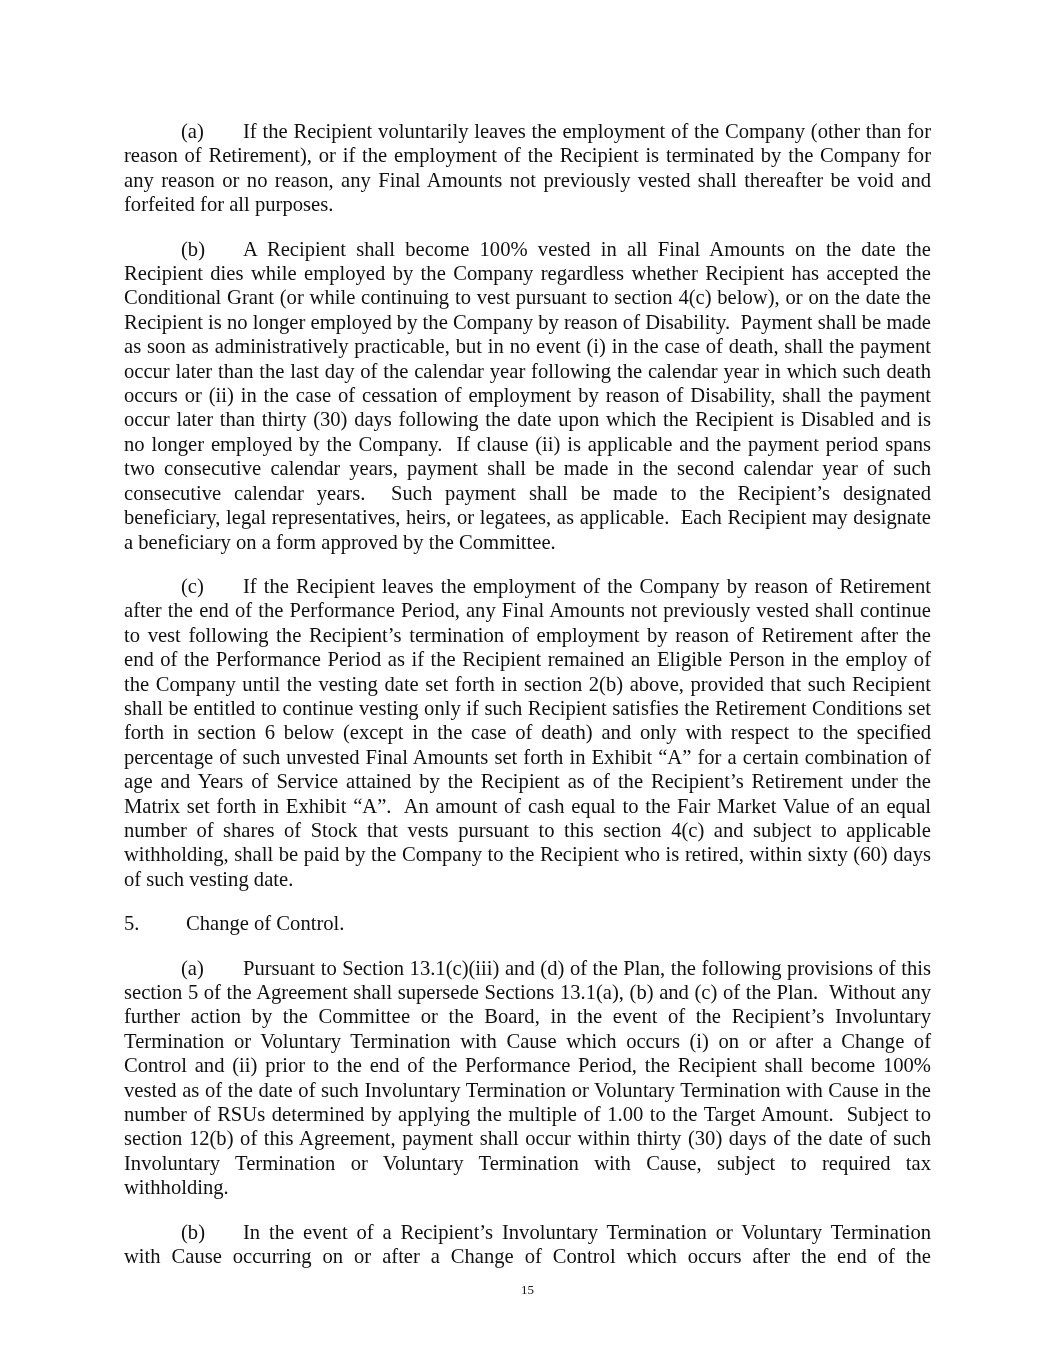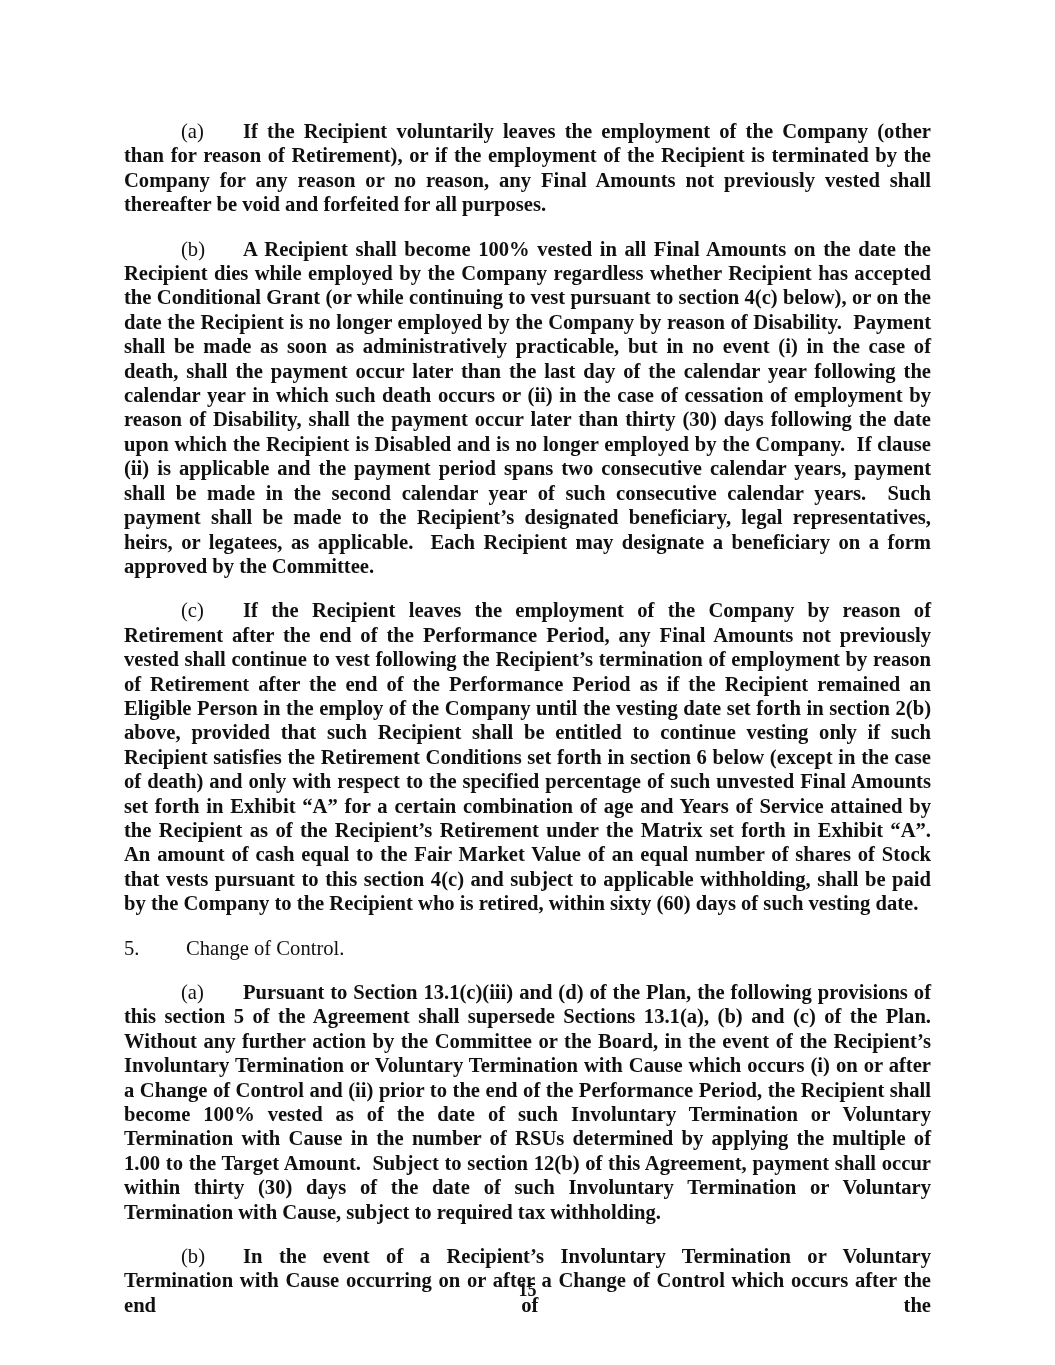--- a/index.html
+++ b/index.html
@@ -29,21 +29,20 @@
     text-align: justify;
     text-indent: 57px;
   }
   .para .label {
     display: inline-block;
     width: 62px;
     text-indent: 0;
   }
   .para .body-text {
     white-space: pre-wrap;
-    font-weight: bold;
   }
   .para.continued {
     text-align-last: justify;
   }
   .heading {
     margin: 0 0 20px 0;
     font-size: 20.6px;
     line-height: 24.4px;
     text-align: left;
     text-indent: 0;
@@ -54,23 +53,22 @@
   }
   .heading .title {
     text-underline-offset: 3px;
   }
   .page-number {
     position: absolute;
     left: 0;
     top: 1278px;
     width: 1055px;
     text-align: center;
-    font-size: 18px;
+    font-size: 13px;
     line-height: 24.4px;
-    font-weight: bold;
   }
 </style>
 </head>
 <body>
 
 <div class="page">
   <div class="content">
 
     <p class="para"><span class="label">(a)</span><span class="body-text">If the Recipient voluntarily leaves the employment of the Company (other than for reason of Retirement), or if the employment of the Recipient is terminated by the Company for any reason or no reason, any Final Amounts not previously vested shall thereafter be void and forfeited for all purposes.</span></p>
 

